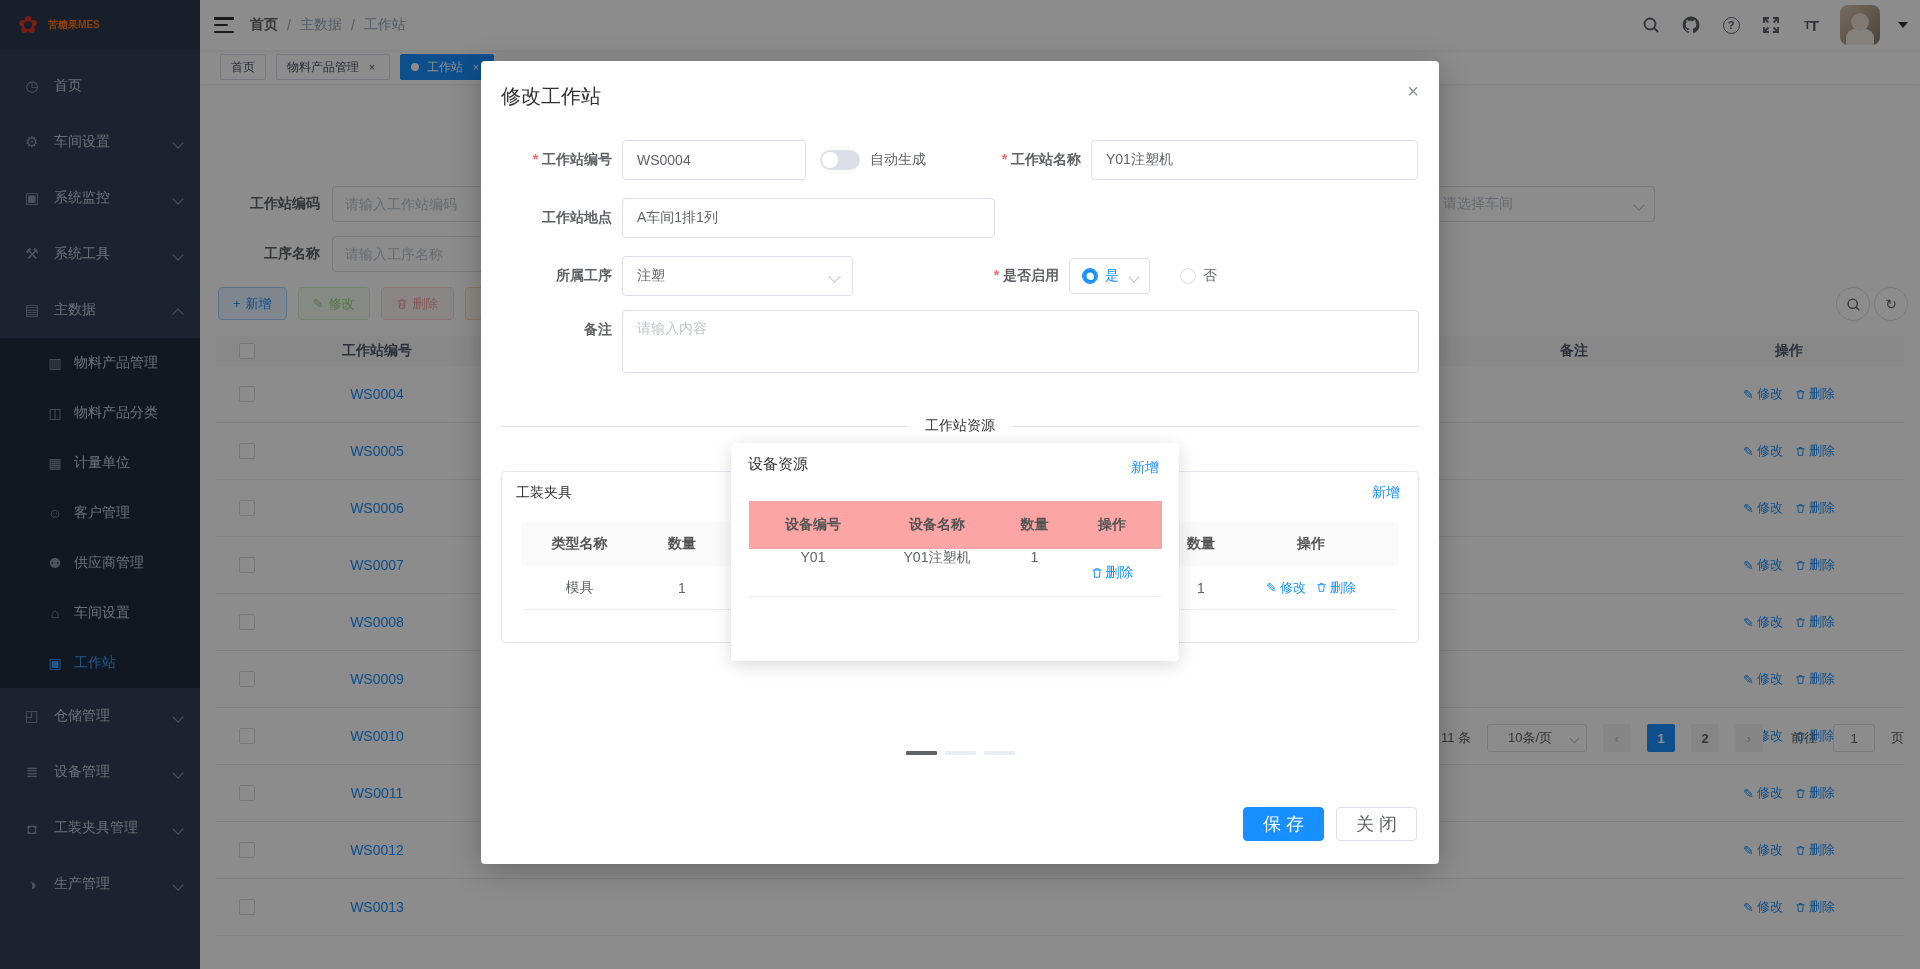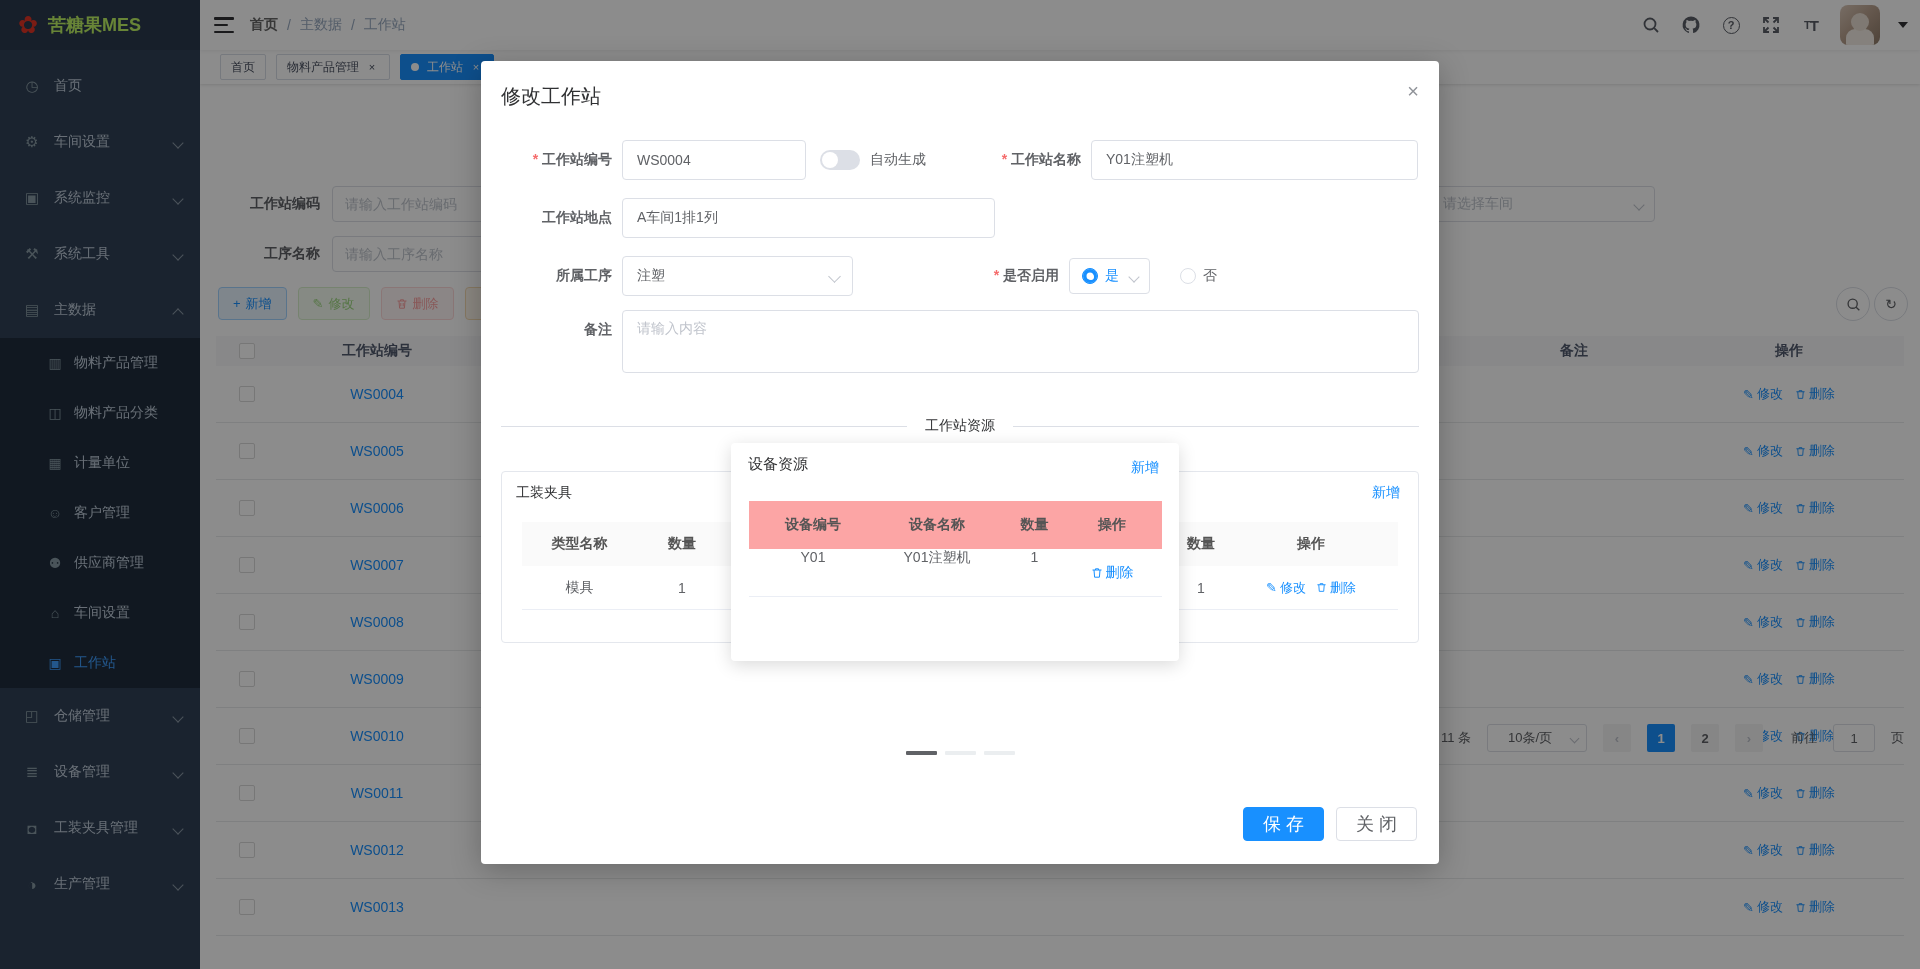--- a/index.html
+++ b/index.html
@@ -4,21 +4,21 @@
 <style>
   * { margin:0; padding:0; box-sizing:border-box; }
   html,body { width:1920px; height:969px; overflow:hidden; background:#f0f2f5;
     font-family:"Liberation Sans","DejaVu Sans",sans-serif; font-size:14px; color:#303133; }
   .viewport { position:relative; width:1920px; height:969px; overflow:hidden; background:#fff; }
 
   
   .sidebar { position:absolute; left:0; top:0; width:200px; height:969px; background:#304156; z-index:10; }
   .logo-row { height:50px; display:flex; align-items:center; padding-left:18px; background:#2b3a4d; }
   .logo-glyph { color:#e03426; font-size:24px; margin-right:10px; line-height:1; }
-  .logo-title { color:#bef264; font-weight:bold; font-size:18px; }
+  .logo-title { color:#f97316; font-weight:bold; font-size:10px; }
   .menu { padding-top:8px; }
   .m-item { height:56px; display:flex; align-items:center; padding:0 16px 0 20px; color:#bfcbd9; cursor:pointer; }
   .m-item .mi { width:24px; margin-right:10px; color:#889aa4; font-size:15px; text-align:center; }
   .m-item .ml { flex:1; font-size:14px; }
   .chev { width:10px; height:10px; position:relative; }
   .chev::before { content:""; position:absolute; left:0; top:2px; width:7px; height:7px;
     border-right:1.5px solid #8a97a5; border-bottom:1.5px solid #8a97a5; transform:rotate(45deg); }
   .chev.up::before { transform:rotate(-135deg); top:5px; }
   .submenu { background:#1f2d3d; }
   .s-item { height:50px; display:flex; align-items:center; padding-left:44px; color:#bfcbd9; cursor:pointer; }

